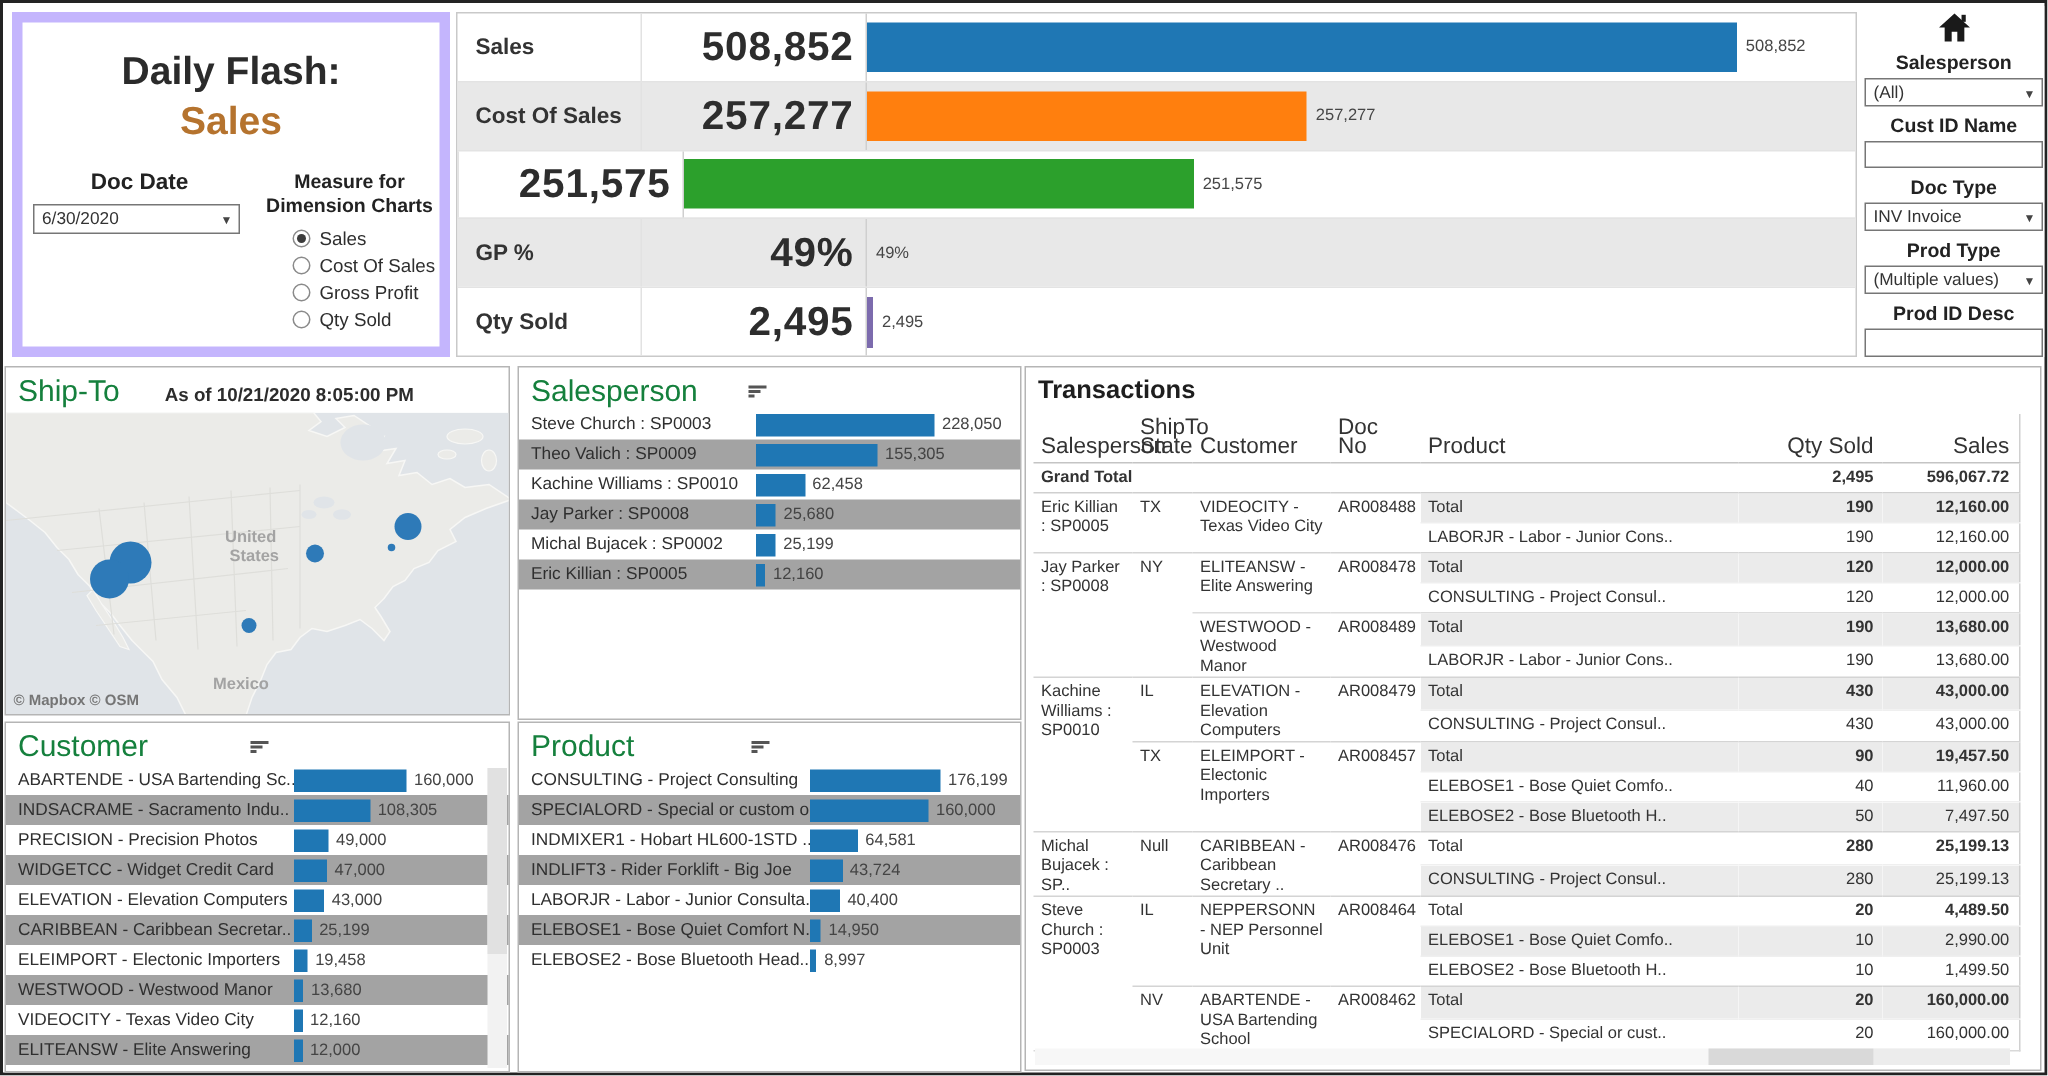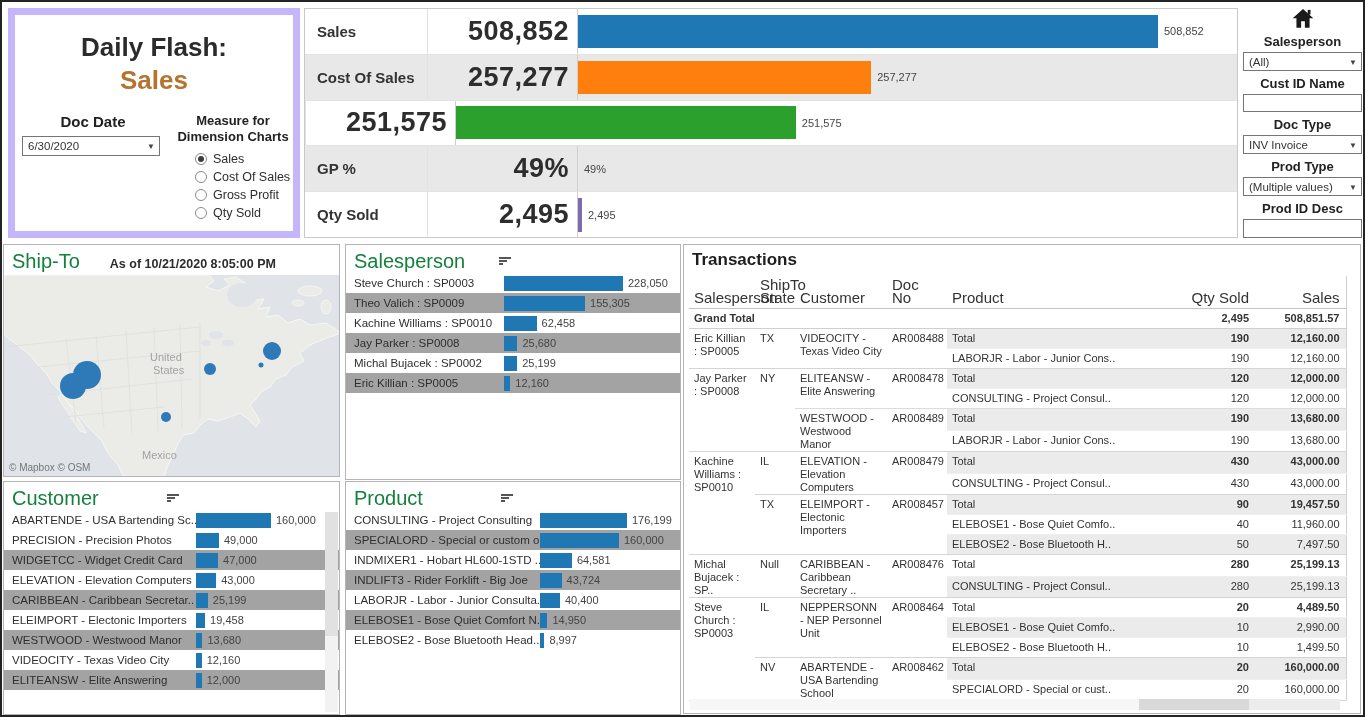--- a/index.html
+++ b/index.html
@@ -53,21 +53,21 @@
   .sort-icon{display:inline-block;margin-left:34px;cursor:pointer;}
   .sort-icon i{display:block;height:2px;background:#555;margin-bottom:1px;}
   .sort-icon i:nth-child(1){width:12px;}
   .sort-icon i:nth-child(2){width:8px;}
   .sort-icon i:nth-child(3){width:4px;}
 
   
   .shipto{left:1px;top:242px;width:337px;height:233px;border:1px solid #b5b5b5;}
   .shipto-head{display:flex;align-items:baseline;padding:5px 8px 2px 8px;}
   .shipto-sub{font-size:12.5px;font-weight:700;color:#2c2c2c;margin-left:30px;white-space:nowrap;}
-  .map-wrap{position:absolute;left:0;top:30px;right:0;bottom:0;overflow:hidden;}
+  .map-wrap{position:absolute;left:0;top:30px;right:0;bottom:0;overflow:hidden;font-weight:bold;}
   .map-attrib{position:absolute;left:5px;bottom:3px;font-size:10px;color:#757575;}
 
   
   .sp-chart{left:343px;top:242px;width:336px;height:236px;border:1px solid #b5b5b5;}
   .customer-chart{left:1px;top:479px;width:337px;height:234px;border:1px solid #b5b5b5;}
   .product-chart{left:343px;top:479px;width:336px;height:234px;border:1px solid #b5b5b5;}
   .crows{position:absolute;left:0;right:0;top:28px;}
   .crow{display:flex;align-items:center;height:20px;padding-left:8px;}
   .crow.stripe{background:#a3a3a3;}
   .clabel{font-size:11.5px;color:#2f2f2f;white-space:nowrap;overflow:hidden;flex:0 0 auto;}
@@ -325,20 +325,27 @@
         </span>
     </div>
     <div class="crows">
         <div class="crow">
           <div class="clabel">ABARTENDE - USA Bartending Sc..</div>
           <div class="cbarwrap">
             <div class="cbar" style="width: 75px; background: rgb(31, 119, 180);"></div>
             <span class="cval">160,000</span>
           </div>
         </div>
+        <div class="crow stripe">
+          <div class="clabel">INDSACRAME - Sacramento Indu..</div>
+          <div class="cbarwrap">
+            <div class="cbar" style="width: 50.768px; background: rgb(31, 119, 180);"></div>
+            <span class="cval">108,305</span>
+          </div>
+        </div>
         <div class="crow">
           <div class="clabel">PRECISION - Precision Photos</div>
           <div class="cbarwrap">
             <div class="cbar" style="width: 22.9688px; background: rgb(31, 119, 180);"></div>
             <span class="cval">49,000</span>
           </div>
         </div>
         <div class="crow stripe">
           <div class="clabel">WIDGETCC - Widget Credit Card</div>
           <div class="cbarwrap">
@@ -477,21 +484,21 @@
           <th>Product</th>
           <th class="num">Qty Sold</th>
           <th class="num">Sales</th>
         </tr>
       </thead>
       <tbody>
         <tr class="gt">
           <td colspan="4">Grand Total</td>
           <td></td>
           <td class="c-num">2,495</td>
-          <td class="c-num">508,851.57</td>
+          <td class="c-num">596,067.72</td>
         </tr>
       <tr class="ss">
             <td class="c-sp" rowspan="2">Eric Killian : SP0005</td>
             <td class="c-st" rowspan="2">TX</td>
             <td class="c-cu" rowspan="2">VIDEOCITY - Texas Video City</td>
             <td class="c-dn" rowspan="2">AR008488</td>
             <td class="c-pr band tot">Total</td>
             <td class="c-num band tot">190</td>
             <td class="c-num band tot">12,160.00</td>
           </tr>

